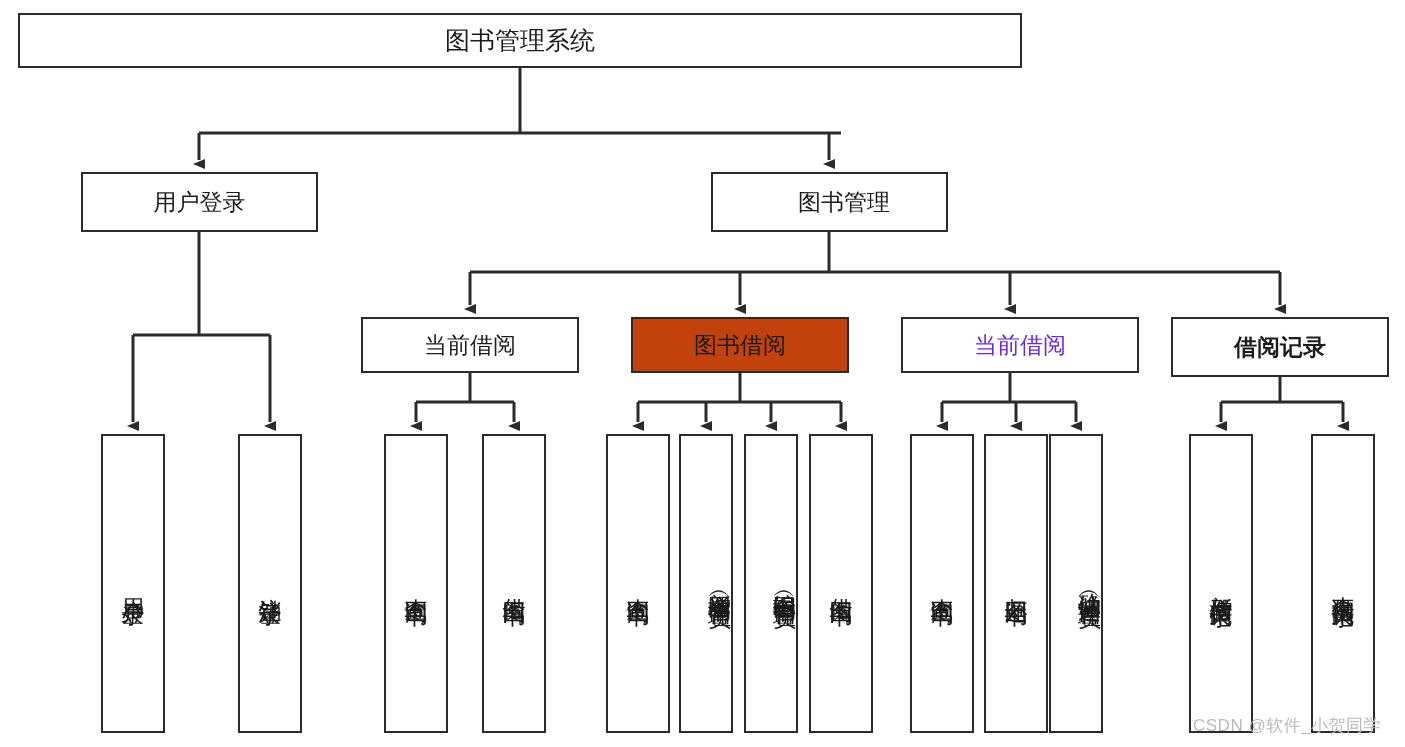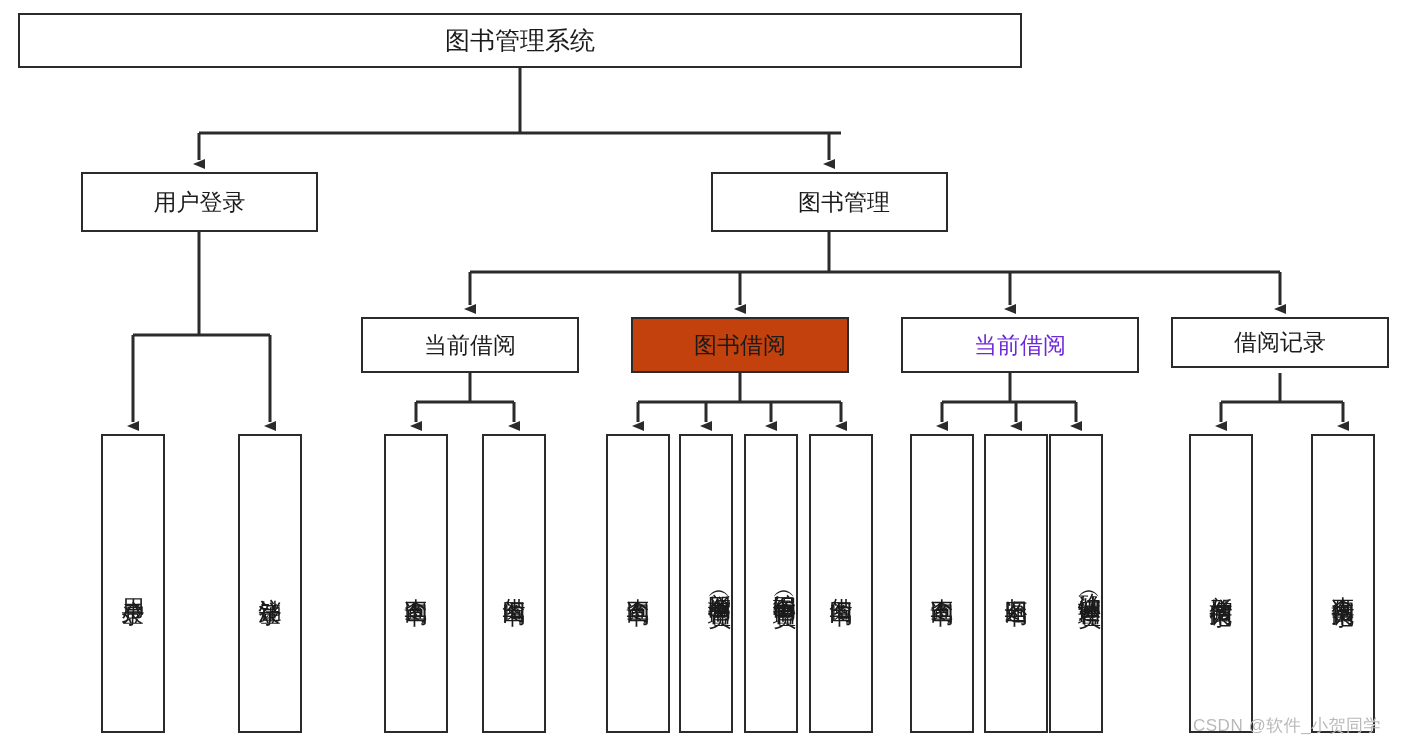--- a/index.html
+++ b/index.html
@@ -140,21 +140,21 @@
 
   <div class="node branch" style="left: 361px; top: 317px; width: 218px; height: 56px; border-color: rgb(43, 43, 43); background: rgb(255, 255, 255); color: rgb(27, 27, 27);">
     <span class="node-label">当前借阅</span>
   </div>
   <div class="node branch" style="left: 631px; top: 317px; width: 218px; height: 56px; border-color: rgb(43, 43, 43); background: #c2410c; color: rgb(27, 27, 27);">
     <span class="node-label">图书借阅</span>
   </div>
   <div class="node branch" style="left: 901px; top: 317px; width: 238px; height: 56px; border-color: rgb(43, 43, 43); background: rgb(255, 255, 255); color: #6d28d9;">
     <span class="node-label">当前借阅</span>
   </div>
-  <div class="node branch" style="left: 1171px; top: 317px; width: 218px; height: 51px; border-color: rgb(43, 43, 43); background: rgb(255, 255, 255); color: rgb(27, 27, 27);">
+  <div class="node branch" style="left: 1171px; top: 317px; width: 218px; height: 60px; border-color: rgb(43, 43, 43); background: rgb(255, 255, 255); color: rgb(27, 27, 27); font-weight: bold;">
     <span class="node-label">借阅记录</span>
   </div>
 
   <div class="node leaf" style="left: 101px; top: 434px; width: 64px; height: 299px; border-color: rgb(43, 43, 43); background: rgb(255, 255, 255); color: rgb(27, 27, 27);">
     <span class="node-label">用户登录</span>
   </div>
   <div class="node leaf" style="left: 238px; top: 434px; width: 64px; height: 299px; border-color: rgb(43, 43, 43); background: rgb(255, 255, 255); color: rgb(27, 27, 27);">
     <span class="node-label">注销登录</span>
   </div>
   <div class="node leaf" style="left: 384px; top: 434px; width: 64px; height: 299px; border-color: rgb(43, 43, 43); background: rgb(255, 255, 255); color: rgb(27, 27, 27);">

